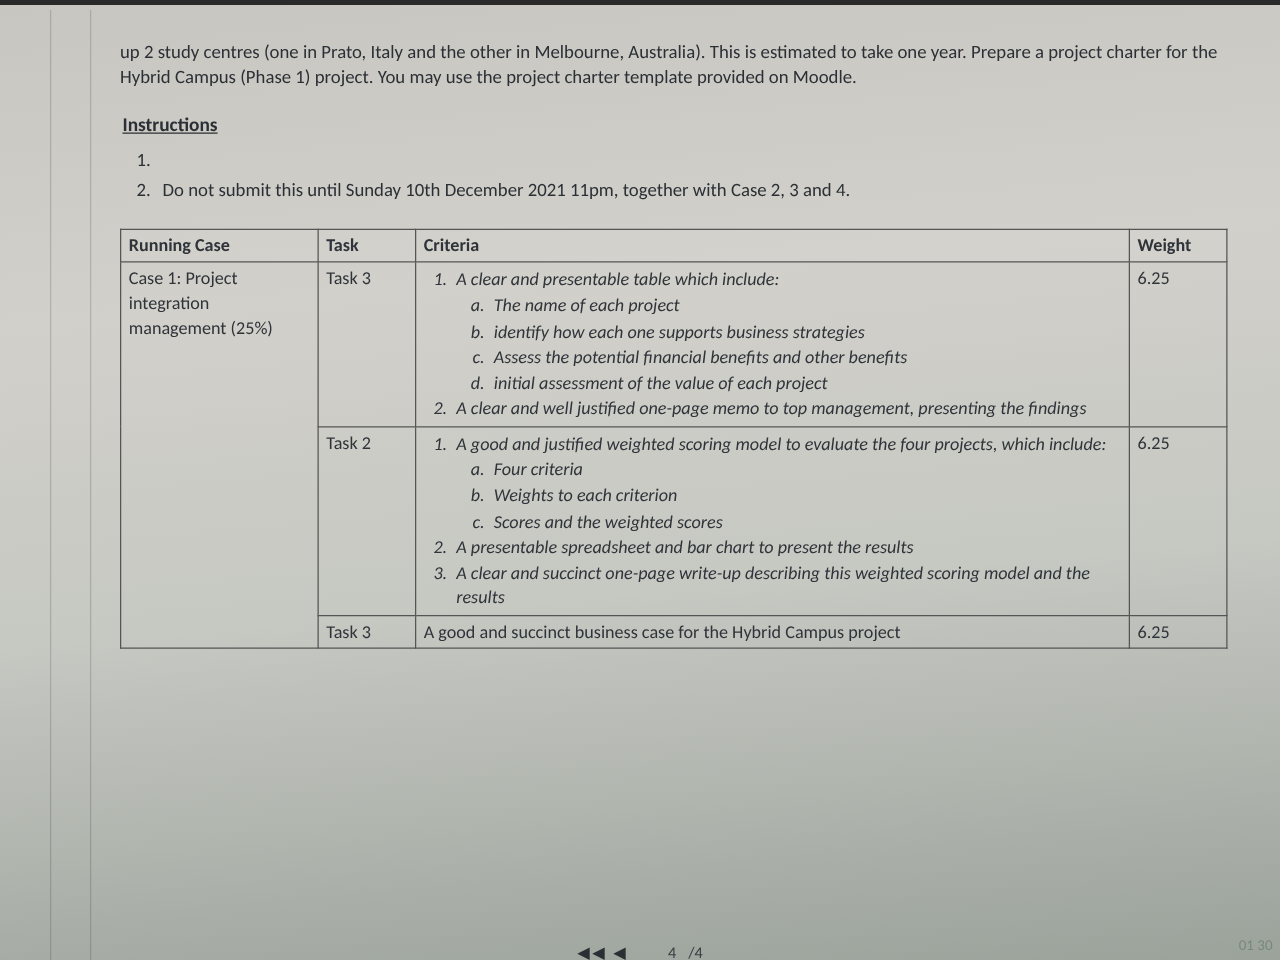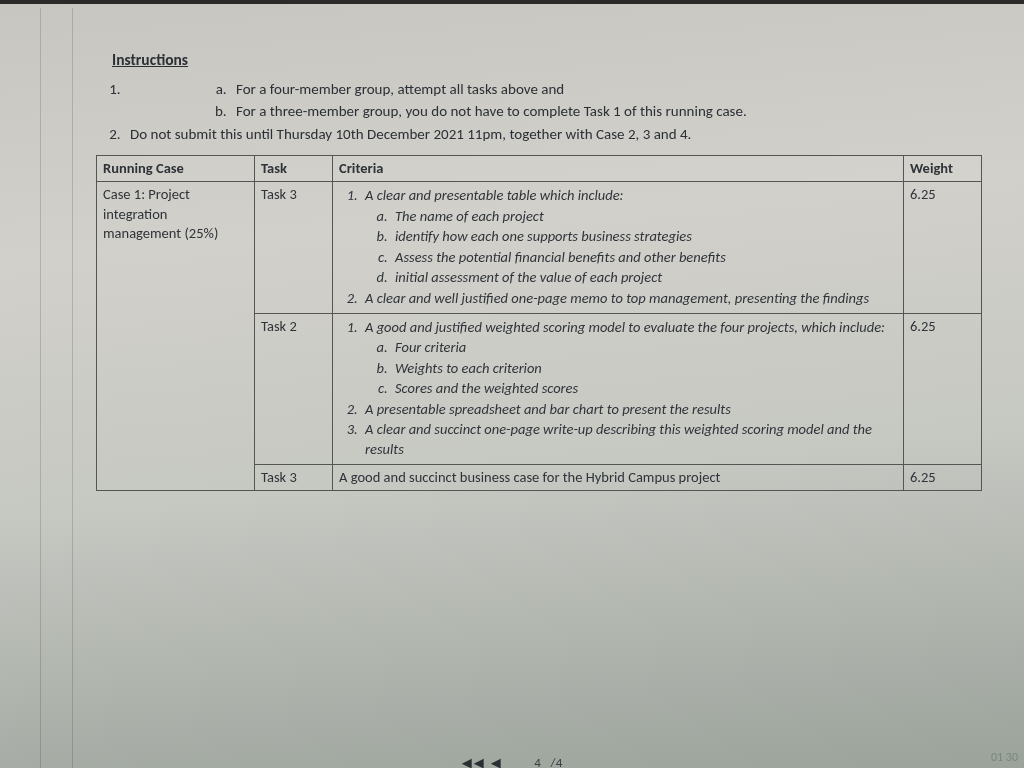--- a/index.html
+++ b/index.html
@@ -4,28 +4,28 @@
 <style>
   html,body{margin:0;padding:0;width:1024px;height:768px;overflow:hidden;
     font-family:Calibri,"Segoe UI",Arial,sans-serif;background:#888;}
   .screen{position:relative;width:1024px;height:768px;
     background:linear-gradient(175deg,#c8c6c0 0%,#d2d0ca 30%,#c6c8c2 60%,#9aa29a 100%);
     border-top:4px solid #2a2a2a;}
   .vline{position:absolute;top:4px;bottom:0;width:1px;background:rgba(0,0,0,.15);}
   .page{position:absolute;left:96px;top:28px;right:42px;bottom:20px;
     color:#2b3036;font-size:15px;line-height:1.35;}
   .intro{margin-bottom:18px;}
-  .h-instr{font-weight:700;text-decoration:underline;margin:18px 0 8px 16px;font-size:15.5px;}
+  .h-instr{font-weight:700;text-decoration:underline;margin:18px 0 8px 2px;font-size:15.5px;}
   .h-mark{font-weight:700;text-decoration:underline;margin:26px 0 8px 0;font-size:15.5px;}
   ol.top{margin:0 0 0 8px;padding-left:20px;}
   ol.top>li{margin:3px 0;padding-left:6px;}
   ol.sub{list-style-type:lower-alpha;margin:3px 0 3px 80px;padding-left:20px;}
   ol.sub>li{margin:2px 0;padding-left:6px;}
   table.crit{border-collapse:collapse;width:100%;table-layout:fixed;
-    border:1px solid #555;margin-top:10px;}
+    border:1px solid #555;margin-top:20px;}
   table.crit th,table.crit td{border:1px solid #555;padding:3px 6px;
     vertical-align:top;font-size:14.5px;text-align:left;color:#2f343a;}
   table.crit th{font-weight:700;background:rgba(255,255,255,0.05);}
   .col-case{width:158px;}
   .col-task{width:78px;}
   .col-crit{width:auto;}
   .col-wt{width:78px;}
   ol.crit-n{margin:0 0 0 4px;padding-left:18px;}
   ol.crit-n>li{margin:1px 0;padding-left:4px;font-style:italic;}
   ol.crit-a{list-style-type:lower-alpha;margin:0 0 0 8px;padding-left:18px;}
@@ -38,30 +38,27 @@
 </style>
 </head>
 <body>
 
 <div class="screen">
   <div class="vline" style="left:40px"></div>
   <div class="vline" style="left:72px"></div>
 
   <div class="page">
 
+    <div class="intro">up 2 study centres (one in Prato, Italy and the other in Melbourne, Australia).  This is estimated to take one year. Prepare a project charter for the Hybrid Campus (Phase 1) project. You may use the project charter template provided on Moodle.</div>
 
     <div class="h-instr">Instructions</div>
     <ol class="top">
       <li>
-        <ol class="sub">
-          <li>For a four-member group, attempt all tasks above and</li>
-          <li>For a three-member group, you do not have to complete Task 1 of this running case.</li>
-        </ol>
       </li>
-      <li>Do not submit this until Thursday 10th December 2021 11pm, together with Case 2, 3 and 4.</li>
+      <li>Do not submit this until Sunday 10th December 2021 11pm, together with Case 2, 3 and 4.</li>
     </ol>
 
 
     <table class="crit">
       <colgroup>
         <col class="col-case">
           <col class="col-task">
           <col class="col-crit">
           <col class="col-wt">
       </colgroup>

